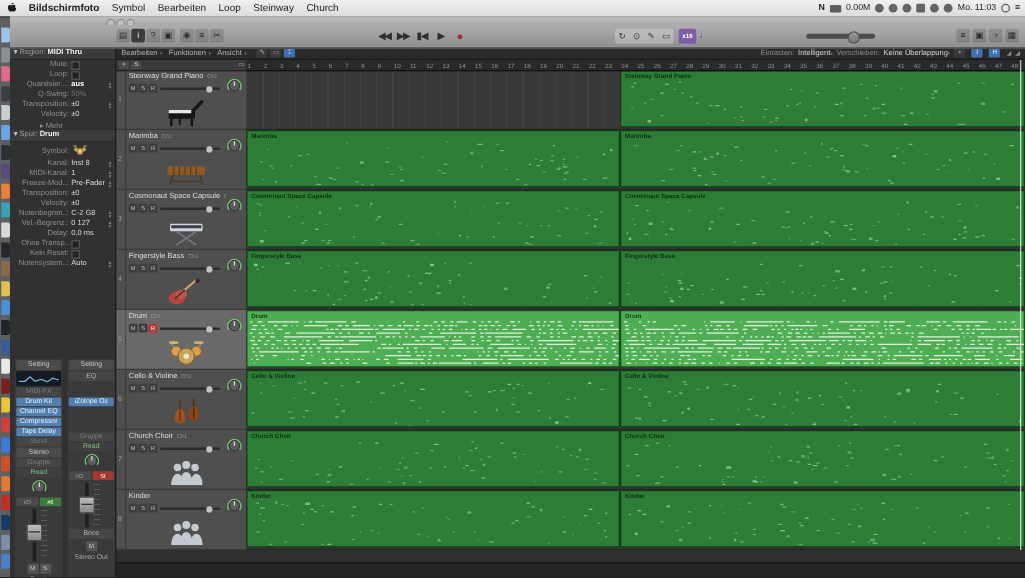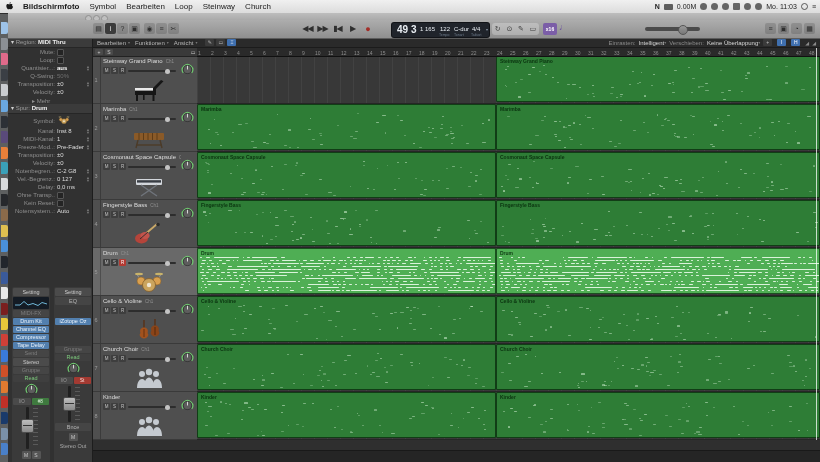--- a/index.html
+++ b/index.html
@@ -127,33 +127,20 @@
 
   <div id="titlebar">
     <div class="tl" style="left:77px"></div>
     <div class="tl" style="left:85px"></div>
     <div class="tl" style="left:93px"></div>
   </div>
 
   <div id="toolbar">
     <div id="tb-left"></div>
     <div id="tb-transport"></div>
-    <div id="lcd">
-      <span class="big" style="position:absolute;left:5px;top:1px">49</span>
-      <span class="big" style="position:absolute;left:19px;top:1px">3</span>
-      <span class="sm" style="position:absolute;left:28px;top:3px">1</span>
-      <span class="sm" style="position:absolute;left:33px;top:3px">165</span>
-      <span class="sm" style="position:absolute;left:48px;top:3px">122</span>
-      <span class="sm" style="position:absolute;left:62px;top:3px">C-dur</span>
-      <span class="sm" style="position:absolute;left:80px;top:3px">4/4</span>
-      <span style="position:absolute;right:1px;top:4px;font-size:4px;color:#8a97a5">▾</span>
-      <span class="lbl" style="left:47px">Tempo</span>
-      <span class="lbl" style="left:62px">Tonart</span>
-      <span class="lbl" style="left:79px">Taktart</span>
-    </div>
     <div id="modegrp">
         <span>↻</span>
         <span>⊙</span>
         <span>✎</span>
         <span>▭</span>
       </div>
     <div id="countin">x16</div>
     <div id="tuner">♩</div>
     <div id="mastervol">
         <div class="th"></div>

